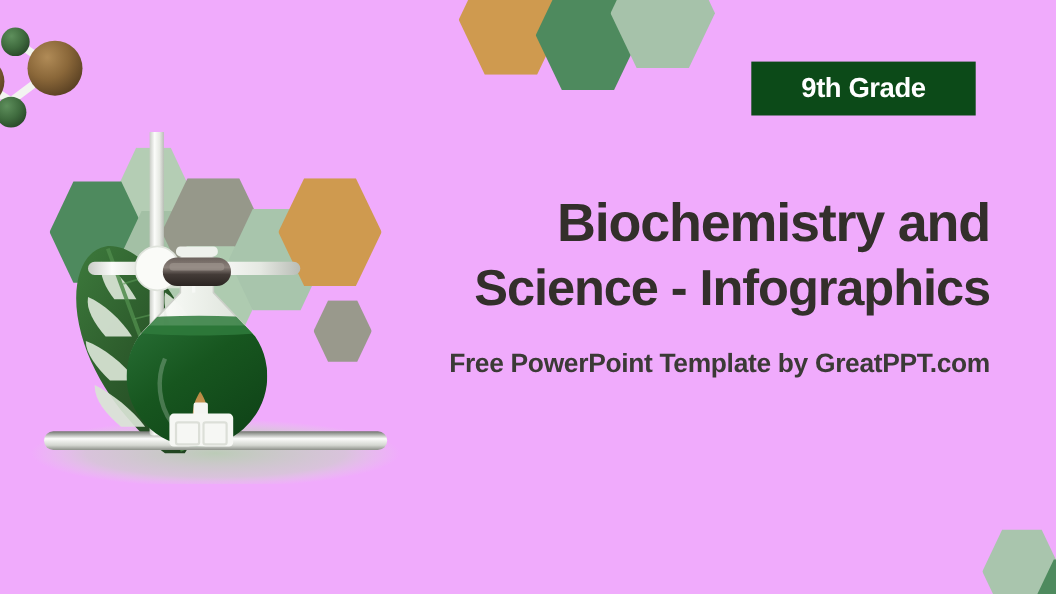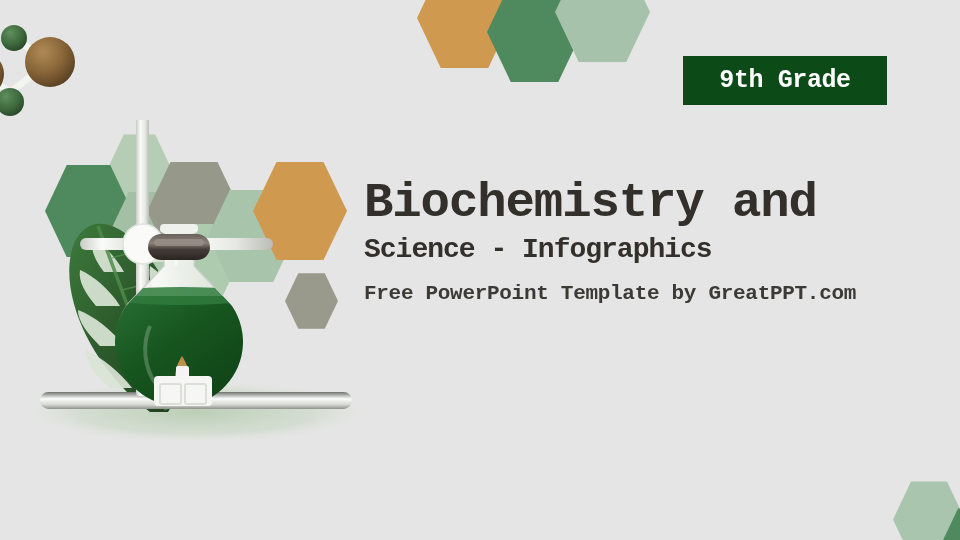--- a/index.html
+++ b/index.html
@@ -3,23 +3,22 @@
 <meta charset="utf-8">
 <style>
   * { margin:0; padding:0; box-sizing:border-box; }
   html, body {
     width:960px; height:540px; overflow:hidden;
     font-family:"Liberation Sans", sans-serif;
   }
   #slide {
     position:relative;
     width:960px; height:540px;
-    background:#e5e5e5;
+    background:#f0abfc;
     overflow:hidden;
-    font-family:Liberation Mono, monospace;
   }
 
   
   .hex {
     position:absolute;
     clip-path:polygon(25% 2%, 75% 2%, 100% 50%, 75% 98%, 25% 98%, 0% 50%);
   }
 
   
   #molecule { position:absolute; left:-32px; top:-12px; width:150px; height:140px; }
@@ -36,43 +35,44 @@
     color:#ffffff;
     font-size:25px;
     font-weight:bold;
     letter-spacing:-0.4px;
     line-height:1;
   }
 
   
   #text-block {
     position:absolute;
-    right:76px; top:176px;
+    right:60px; top:176px;
     width:520px;
+    text-align:right;
   }
   #title-line-1, #title-line-2 {
     color:#332f2b;
     font-size:49px;
     font-weight:bold;
     line-height:1.14;
     letter-spacing:-1.1px;
     white-space:nowrap;
   }
   #title-line-3 {
     color:#332f2b;
-    font-size:28px;
+    font-size:46px;
     font-weight:bold;
     line-height:1.28;
     letter-spacing:-1px;
     white-space:nowrap;
   }
   #subtitle {
-    margin-top:14px;
+    margin-top:26px;
     color:#3b3a36;
-    font-size:21px;
+    font-size:24px;
     font-weight:bold;
     letter-spacing:-0.3px;
     white-space:nowrap;
   }
 
   
   #illustration { position:absolute; left:0px; top:120px; width:400px; height:320px; }
 </style>
 </head>
 <body>

